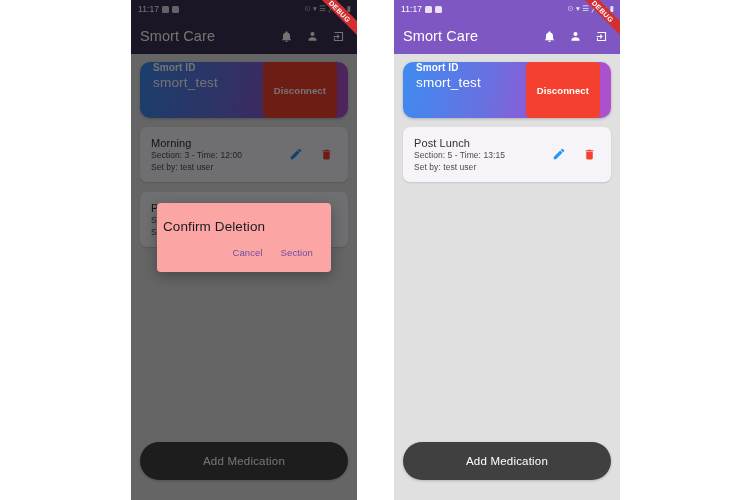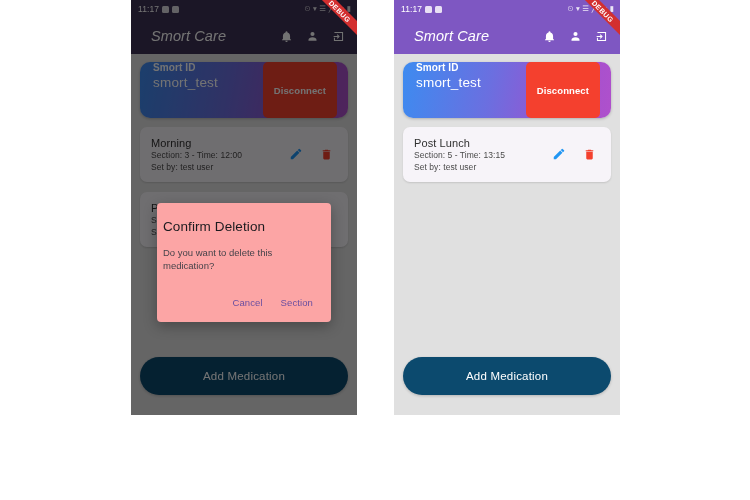--- a/index.html
+++ b/index.html
@@ -9,21 +9,21 @@
     font-family:"Liberation Sans", sans-serif;
     position:relative;
     overflow:hidden;
   }
 
   
   .phone {
     position:absolute;
     top:0;
     width:226px;
-    height:415px;
+    height:500px;
     overflow:hidden;
   }
   #phone-left  { left:131px; }
   #phone-right { left:394px; }
 
   .screen {
     position:absolute;
     inset:0;
     background:#e0e0e0;
     display:flex;
@@ -64,24 +64,23 @@
     letter-spacing:-.2px;
   }
 
   
   .appbar {
     height:36px;
     flex:0 0 36px;
     display:flex;
     align-items:center;
     justify-content:space-between;
-    padding:0 12px 0 20px;
+    padding:0 12px 0 9px;
     position:relative;
     z-index:3;
-    font-style:italic;
   }
   .appbar-title {
     font-size:14.5px;
     color:#ffffff;
     font-weight:400;
     letter-spacing:.1px;
   }
   .appbar-actions {
     display:flex;
     align-items:center;
@@ -170,21 +169,21 @@
     padding:0 9px 20px 9px;
     background:#e0e0e0;
     position:relative;
     z-index:1;
   }
   .add-btn {
     width:100%;
     height:38px;
     border:none;
     border-radius:22px;
-    background:#0c4a6e;
+    background:#404040;
     color:#ffffff;
     font-size:11.5px;
     font-family:inherit;
     letter-spacing:.2px;
     cursor:pointer;
     box-shadow:0 1px 3px rgba(0,0,0,.2);
   }
 
   
   .scrim {
@@ -355,21 +354,20 @@
 
     <div class="bottom-bar">
       <button class="add-btn">Add Medication</button>
     </div>
   </div>
 
   <div class="scrim"></div>
 
   <div class="dialog">
     <div class="dialog-title">Confirm Deletion</div>
-    <div class="dialog-body">Do you want to delete this medication?</div>
     <div class="dialog-actions">
       <button class="dialog-btn">Cancel</button>
       <button class="dialog-btn">Section</button>
     </div>
   </div>
 
   <div class="debug-ribbon">DEBUG</div>
 </div>
 
 <div class="phone" id="phone-right">

